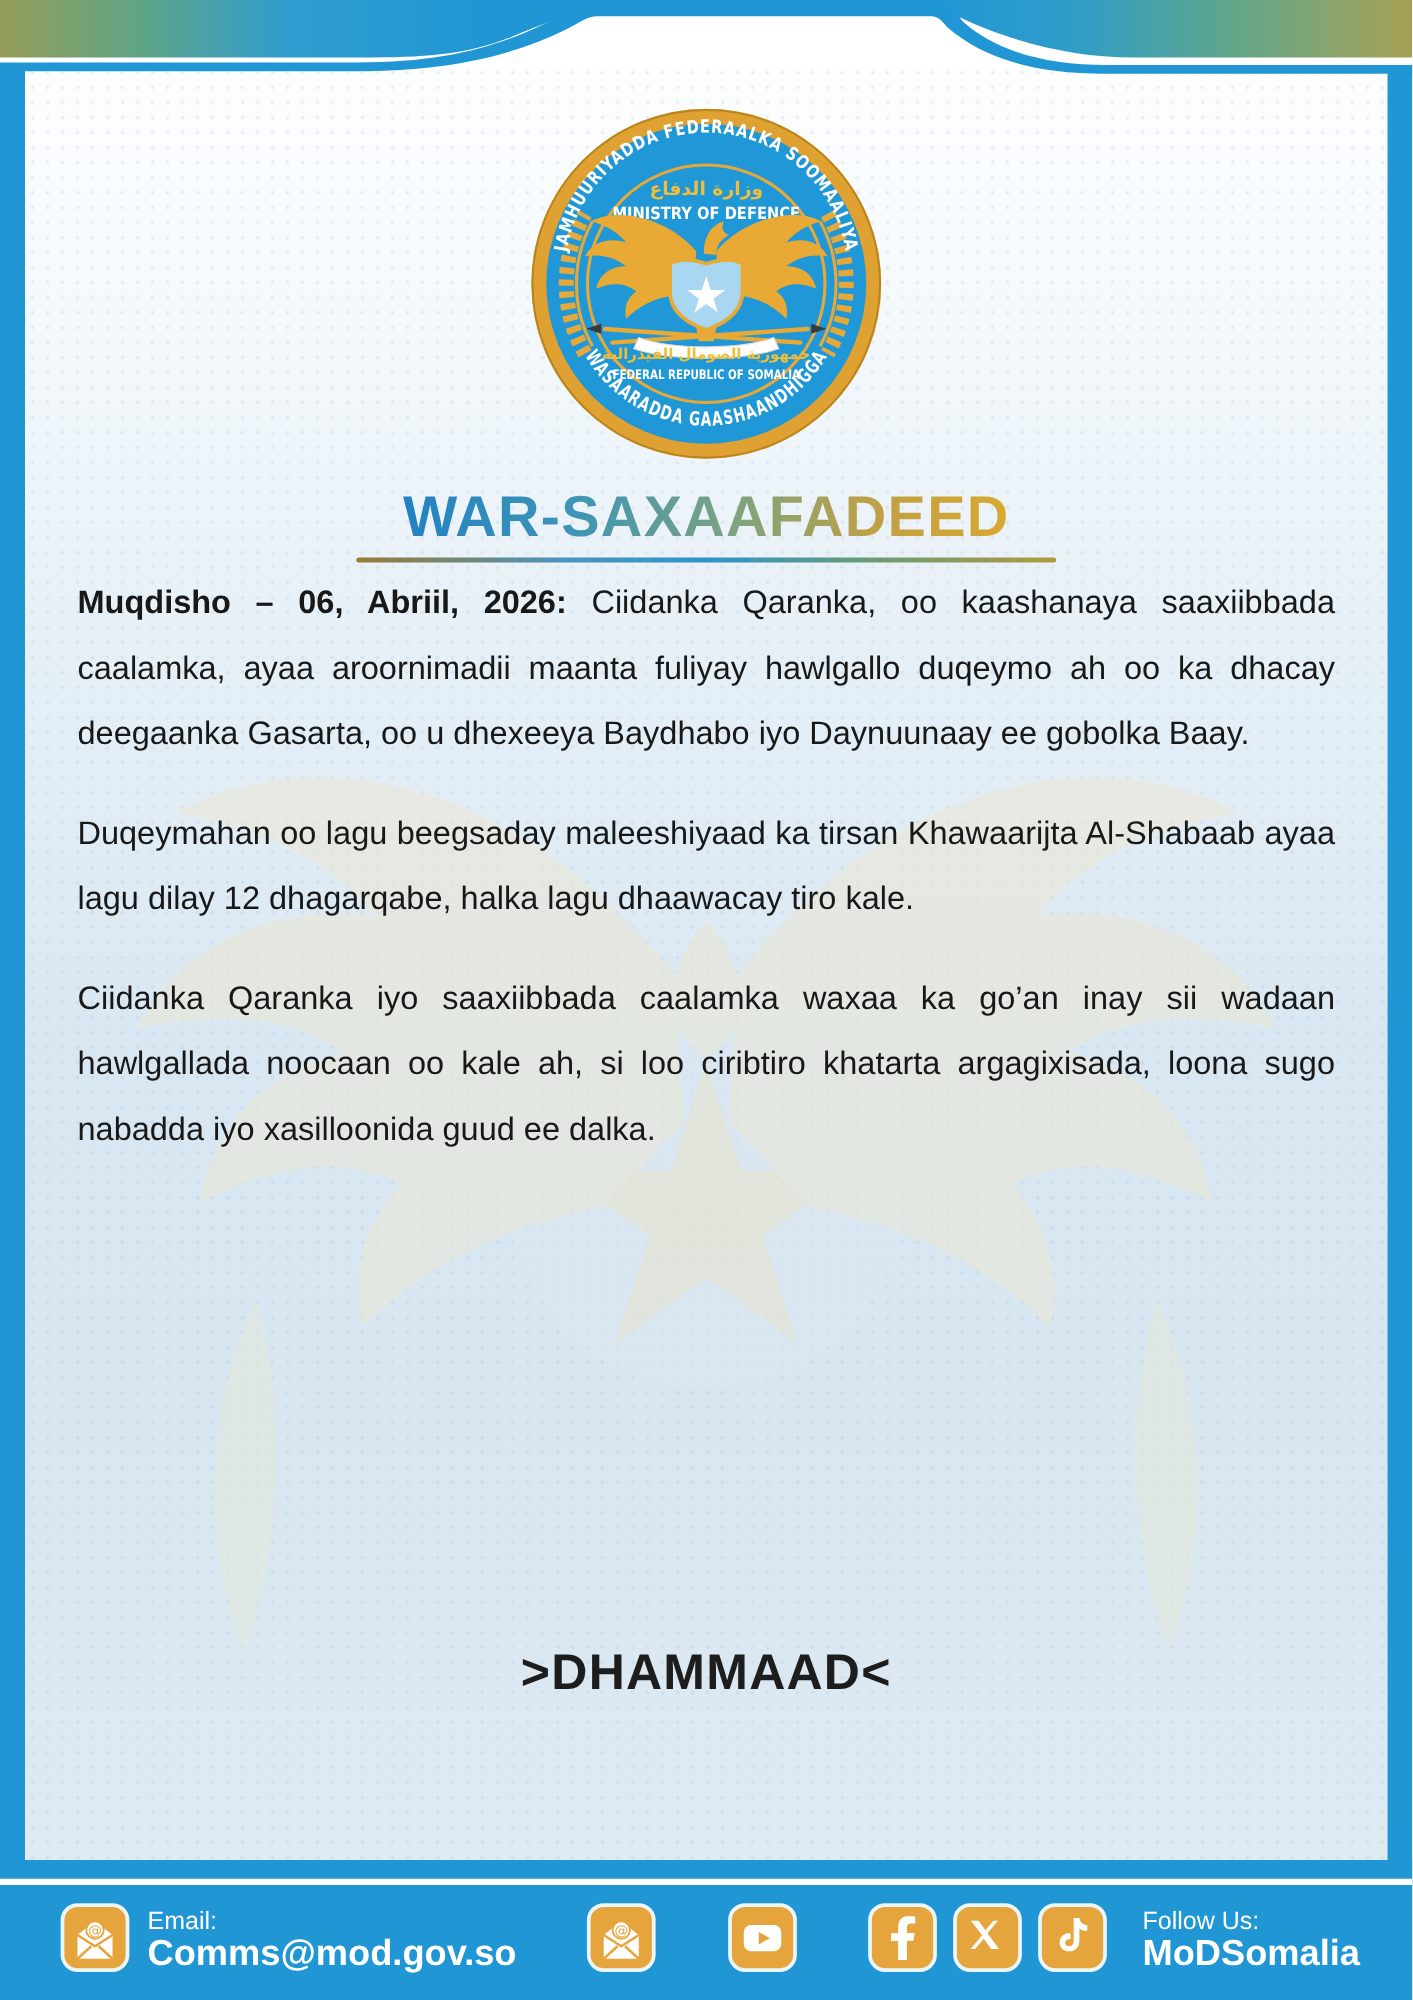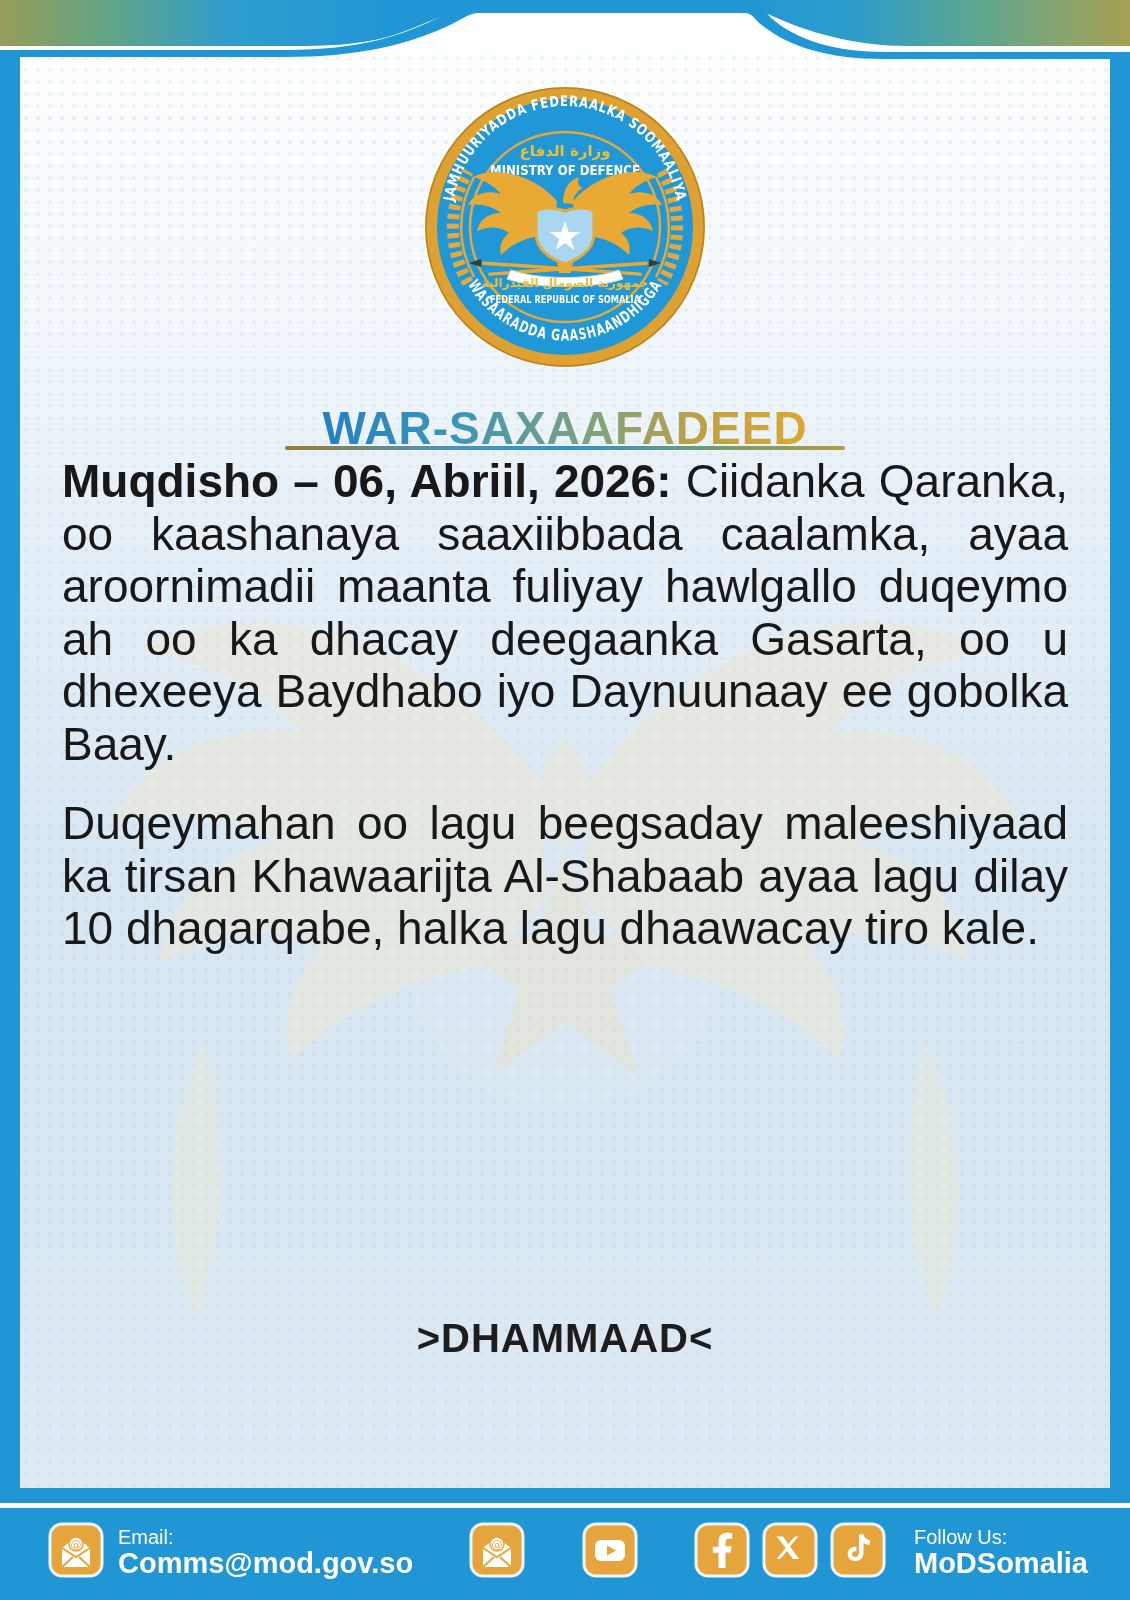--- a/index.html
+++ b/index.html
@@ -15,29 +15,29 @@
        linear-gradient(180deg,#FDFEFE 0%,#F4F9FC 14%,#E7F0F7 32%,#D9E7F2 55%,#D7E6F1 75%,#DFEAF3 100%);
      background-size:12px 12px, 100% 100%;}
   
   .header-svg{position:absolute;left:0;top:0;z-index:5;}
   
   .watermark{position:absolute;left:55px;top:420px;z-index:1;opacity:.55;}
   
   .seal{position:absolute;left:420px;top:82px;z-index:3;}
   .seal text{font-family:"DejaVu Sans","Liberation Sans",sans-serif;}
   
-  .title{position:absolute;left:0;top:401px;width:100%;text-align:center;z-index:2;}
+  .title{position:absolute;left:0;top:386px;width:100%;text-align:center;z-index:2;}
   .title h1{display:inline-block;margin:0;font-size:46px;font-weight:bold;letter-spacing:1px;
      background:linear-gradient(90deg,#2481C2 0%,#3D95B6 28%,#7EA37E 55%,#C0A045 78%,#D9A92F 100%);
      -webkit-background-clip:text;background-clip:text;color:transparent;}
   .title-underline{position:absolute;left:285px;top:446px;width:560px;height:4px;border-radius:2px;z-index:2;
      background:linear-gradient(90deg,#9A7B33 0%,#4894C0 30%,#2E93CC 50%,#6E9C72 75%,#B29A3E 100%);}
   
   .doc-body{position:absolute;left:62px;top:455px;width:1006px;z-index:2;color:#181818;}
-  .doc-body p{margin:0 0 27px 0;font-size:46px;line-height:52.5px;text-align:justify;}
+  .doc-body p{margin:0 0 27px 0;font-size:26px;line-height:52.5px;text-align:justify;}
   .doc-body p b{font-weight:bold;}
   .end-mark{position:absolute;left:0;top:1316px;width:100%;text-align:center;z-index:2;
      font-size:40px;font-weight:bold;color:#1d1d1d;letter-spacing:1px;}
   
   .footer{position:absolute;left:0;top:1488px;width:1130px;height:112px;background:#2196D4;z-index:6;}
   .footer-line{position:absolute;left:0;top:15px;width:100%;height:5px;background:#ffffff;}
   .footer-row{position:absolute;left:0;top:34px;width:1130px;display:flex;align-items:center;
      padding:0 42px 0 48px;box-sizing:border-box;justify-content:space-between;}
   .fgroup{display:flex;align-items:center;gap:14px;}
   .ficon{width:56px;height:56px;flex:0 0 auto;}
@@ -136,21 +136,22 @@
     <text x="0" y="76" text-anchor="middle" font-size="10.5" font-weight="bold" fill="#ffffff" textLength="150" lengthAdjust="spacingAndGlyphs">FEDERAL REPUBLIC OF SOMALIA</text>
   </svg>
 
   <div class="title">
     <h1>WAR-SAXAAFADEED</h1>
   </div>
   <div class="title-underline"></div>
 
   <div class="doc-body">
     <p><b>Muqdisho – 06, Abriil, 2026:</b> <span>Ciidanka Qaranka, oo kaashanaya saaxiibbada caalamka, ayaa aroornimadii maanta fuliyay hawlgallo duqeymo ah oo ka dhacay deegaanka Gasarta, oo u dhexeeya Baydhabo iyo Daynuunaay ee gobolka Baay.</span></p>
-    <p>Duqeymahan oo lagu beegsaday maleeshiyaad ka tirsan Khawaarijta Al-Shabaab ayaa lagu dilay 10 dhagarqabe, halka lagu dhaawacay tiro kale.</p>
+    <p>Duqeymahan oo lagu beegsaday maleeshiyaad ka tirsan Khawaarijta Al-Shabaab ayaa lagu dilay 12 dhagarqabe, halka lagu dhaawacay tiro kale.</p>
+    <p>Ciidanka Qaranka iyo saaxiibbada caalamka waxaa ka go’an inay sii wadaan hawlgallada noocaan oo kale ah, si loo ciribtiro khatarta argagixisada, loona sugo nabadda iyo xasilloonida guud ee dalka.</p>
   </div>
   <div class="end-mark">&gt;DHAMMAAD&lt;</div>
 
   <div class="footer">
     <div class="footer-line"></div>
     <div class="footer-row">
 
       <div class="fgroup">
         <svg class="ficon" viewBox="0 0 56 56">
           <rect x="2" y="2" width="52" height="52" rx="12" fill="#E6A53C" stroke="#EAF6FC" stroke-width="3"></rect>

